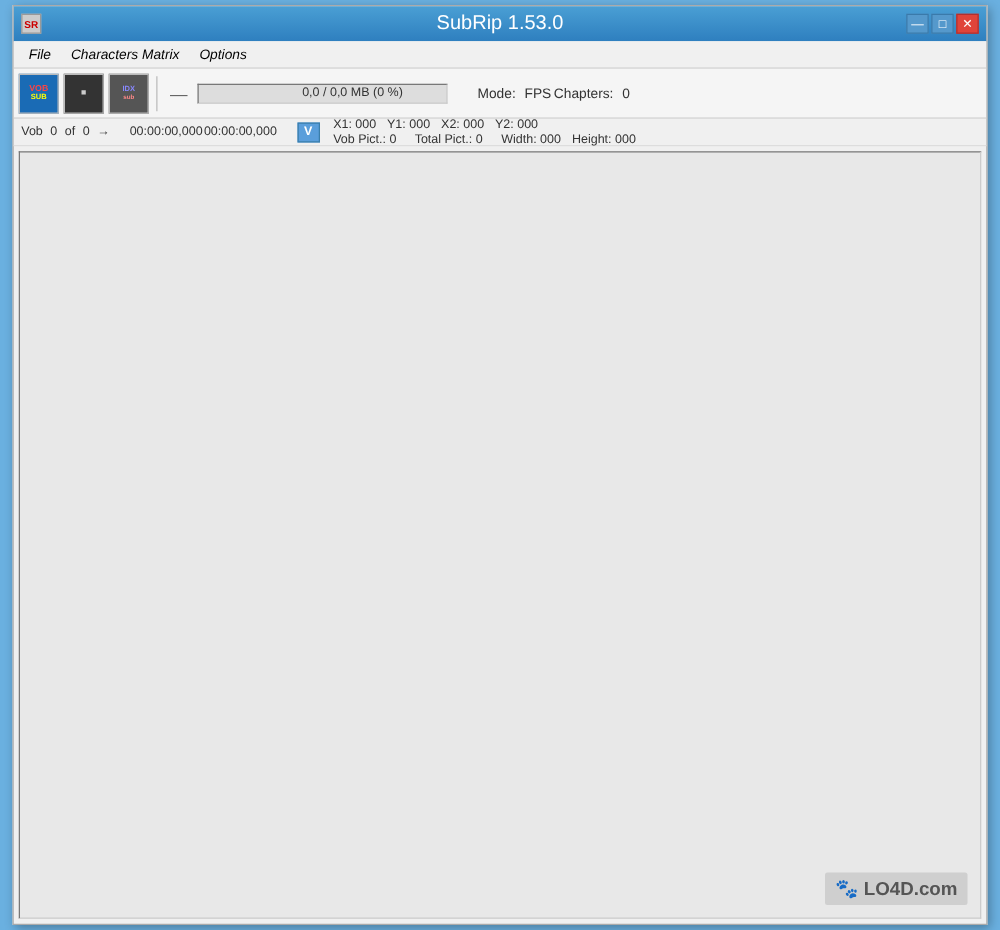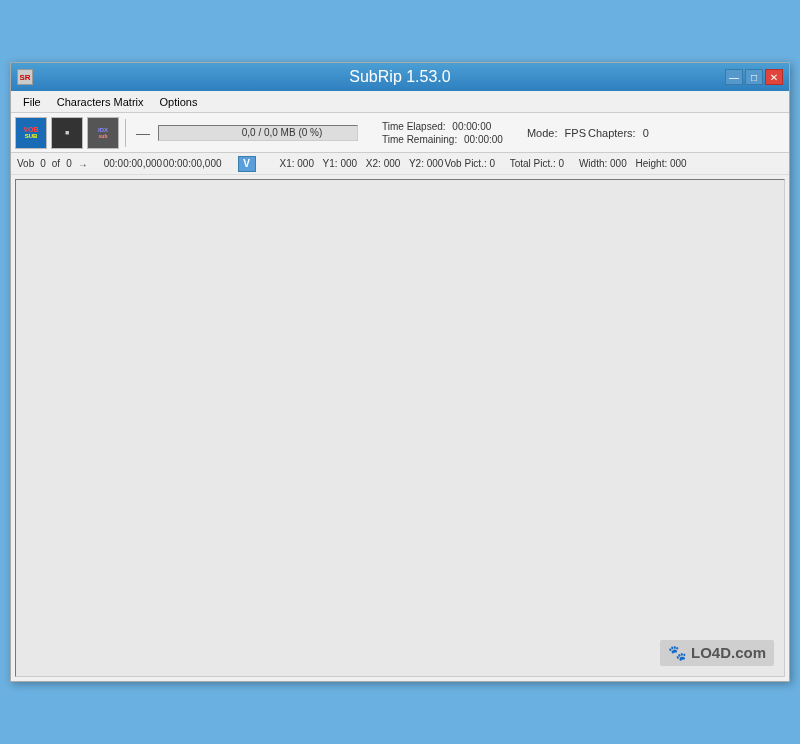--- a/index.html
+++ b/index.html
@@ -8,21 +8,21 @@
       display: flex;
       align-items: center;
       justify-content: center;
       width: 800px;
       height: 744px;
       font-family: 'Segoe UI', Tahoma, sans-serif;
       font-size: 11px;
     }
     .window {
       width: 780px;
-      height: 620px;
+      height: 736px;
       background: #f0f0f0;
       border: 1px solid #aaa;
       display: flex;
       flex-direction: column;
       box-shadow: 2px 2px 8px rgba(0,0,0,0.3);
     }
     .title-bar {
       background: linear-gradient(to bottom, #4a9fd4, #2e7fbf);
       height: 28px;
       display: flex;
@@ -85,20 +85,21 @@
       align-items: center;
       padding: 0 4px;
       border-bottom: 1px solid #ccc;
       flex-shrink: 0;
     }
     .menu-item {
       padding: 2px 8px;
       cursor: pointer;
       font-size: 11px;
       color: #000;
+      font-style: italic;
     }
     .toolbar {
       background: #f5f5f5;
       height: 40px;
       display: flex;
       align-items: center;
       padding: 0 4px;
       border-bottom: 1px solid #ccc;
       gap: 4px;
       flex-shrink: 0;
@@ -261,30 +262,20 @@
 
     <div class="toolbar-separator"></div>
 
     <span class="toolbar-dash">—</span>
 
     <div class="progress-bar-container">
       <div class="progress-bar-fill"></div>
       <div class="progress-label">0,0 / 0,0 MB (0 %)</div>
     </div>
 
-    <div class="toolbar-right">
-      <div>
-        <span>Time Elapsed:</span>
-        <span style="margin-left:4px;">00:00:00</span>
-      </div>
-      <div>
-        <span>Time Remaining:</span>
-        <span style="margin-left:4px;">00:00:00</span>
-      </div>
-    </div>
 
     <div class="toolbar-mode">
       <div>
         <span>Mode:</span>
         <span style="margin-left:4px;">FPS</span>
       </div>
       <div>
         <span>Chapters:</span>
         <span style="margin-left:4px;">0</span>
       </div>
@@ -297,21 +288,21 @@
       <span>0</span>
       <span>of</span>
       <span>0</span>
       <span>→</span>
     </div>
     <div class="status-section" style="flex-direction:row;align-items:flex-start;gap:1px;">
       <span>00:00:00,000</span>
       <span>00:00:00,000</span>
     </div>
     <div class="status-vcheck">V</div>
-    <div style="margin-left:24px;display:flex;flex-direction:row;gap:1px;">
+    <div style="margin-left:11px;display:flex;flex-direction:column;gap:1px;">
       <div>
         <span>X1:</span>
         <span style="margin-right:6px;">000</span>
         <span>Y1:</span>
         <span style="margin-right:6px;">000</span>
         <span>X2:</span>
         <span style="margin-right:6px;">000</span>
         <span>Y2:</span>
         <span>000</span>
       </div>

